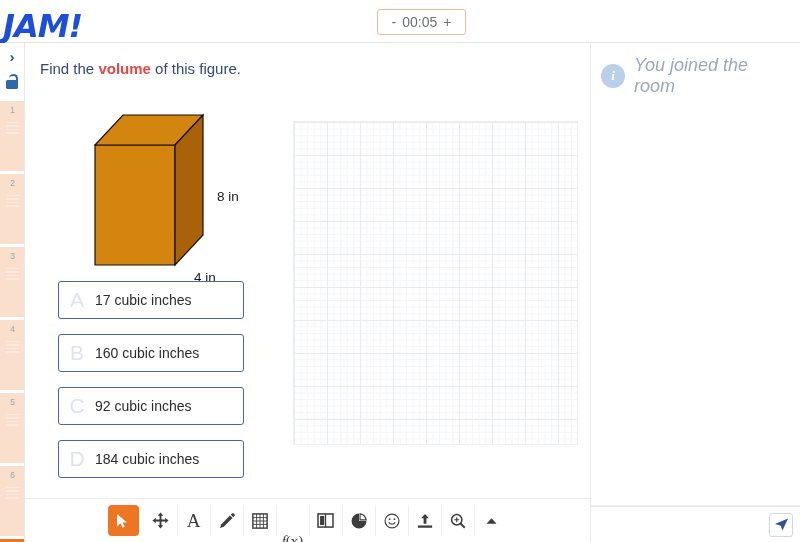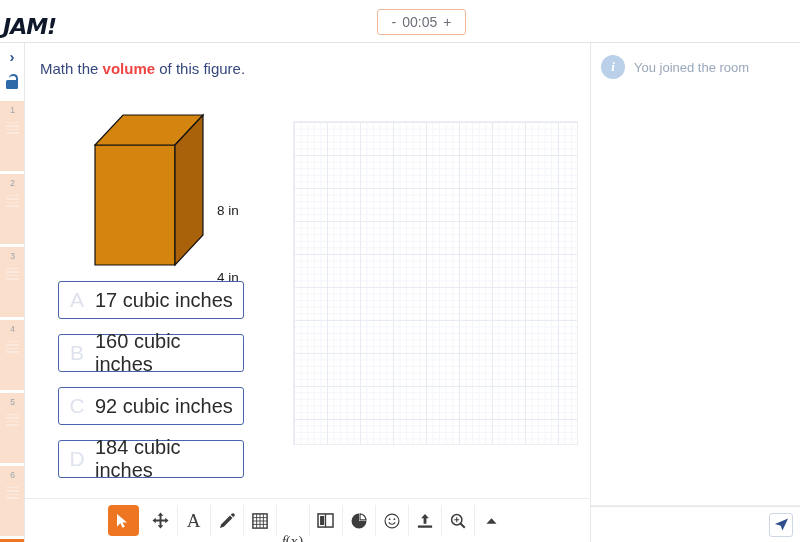--- a/index.html
+++ b/index.html
@@ -32,22 +32,22 @@
     font-family: "DejaVu Sans", sans-serif;
     font-size: 6.5px; color: #b9bcc3; letter-spacing: .2px;
     margin-top: 2px;
   }
   .logo-sub2 {
     font-family: "DejaVu Sans", sans-serif;
     font-size: 6.5px; color: #b9bcc3; letter-spacing: .2px;
   }
   .logo-jam {
     font-family: "DejaVu Sans", sans-serif;
-    font-weight: bold; font-style: italic; font-size: 22px;
-    color: #0f172a; letter-spacing: -1px;
+    font-weight: bold; font-style: italic; font-size: 32px;
+    color: #1d4ed8; letter-spacing: -1px;
     margin-left: -3px; margin-top: 10px;
   }
 
   .timer {
     position: absolute; left: 377px; top: 9px;
     width: 89px; height: 26px;
     border: 1px solid #f0b99a; border-radius: 3px;
     background: #fff;
     display: flex; align-items: center; justify-content: center;
     gap: 6px;
@@ -137,21 +137,21 @@
     width: 186px; height: 38px; margin-bottom: 15px;
     border: 1.6px solid #4a63ad; border-radius: 3px;
     background: #ffffff; display: flex; align-items: center;
     cursor: pointer;
   }
   .opt .letter {
     width: 36px; text-align: center;
     font-size: 21px; color: #dfe3ee; font-weight: normal;
     flex: 0 0 36px;
   }
-  .opt .otext { font-size: 20px; color: #2b2b2b; }
+  .opt .otext { font-size: 14px; color: #2b2b2b; }
 
   
   .graph {
     position: absolute; left: 268px; top: 78px;
     width: 285px; height: 324px;
     background: #ffffff;
     border: 1px solid #eceef3;
     background-image:
       linear-gradient(to right, #e9ebf4 1px, transparent 1px),
       linear-gradient(to bottom, #e9ebf4 1px, transparent 1px),
@@ -192,21 +192,21 @@
     padding: 12px 10px 0 10px;
   }
   .info-badge {
     width: 24px; height: 24px; border-radius: 50%;
     background: #b9d0e8; color: #ffffff;
     display: flex; align-items: center; justify-content: center;
     font-size: 13px; font-weight: bold; font-style: italic;
     font-family: "Liberation Serif", serif; flex: 0 0 24px;
   }
   .chat-text {
-    font-size: 13px; color: #9aa8bb; 
+    font-size: 18px; color: #9aa8bb; font-style: italic;
   }
   .chat-input-wrap {
     position: absolute; left: 0; bottom: 0; width: 210px; height: 36px;
     border-top: 1px solid #e6e8ec;
     display: flex; align-items: center;
   }
   .chat-input {
     flex: 1; height: 36px; border: none; outline: none;
     font-size: 12px; padding: 0 10px; color: #333;
     font-family: "Liberation Sans", sans-serif; background: transparent;
@@ -303,34 +303,34 @@
             <i></i>
           </span>
         </div>
         <div class="thumb active"></div>
       </div>
   </div>
 
   <div class="canvas">
 
     <div class="question">
-      <span>Math the </span><b>volume</b><span> of this figure.</span>
+      <span>Find the </span><b>volume</b><span> of this figure.</span>
     </div>
 
     <div class="prism">
       <svg width="170" height="180" viewBox="0 0 170 180">
 
         <polygon points="5,40 85,40 85,160 5,160" fill="#d4850f" stroke="#111111" stroke-width="1.2"></polygon>
 
         <polygon points="5,40 33,10 113,10 85,40" fill="#d4850f" stroke="#111111" stroke-width="1.2"></polygon>
 
         <polygon points="85,40 113,10 113,130 85,160" fill="#a9620a" stroke="#111111" stroke-width="1.2"></polygon>
       </svg>
-      <span class="dim-label" style="left:127px; top:98px;">8 in</span>
-      <span class="dim-label" style="left:127px; top:165px;">4 in</span>
+      <span class="dim-label" style="left:127px; top:84px;">8 in</span>
+      <span class="dim-label" style="left:104px; top:165px;">4 in</span>
       <span class="dim-label" style="left:26px; top:183px;">5 in</span>
     </div>
 
     <div class="options" id="options">
         <div class="opt">
           <span class="letter">A</span>
           <span class="otext">17 cubic inches</span>
         </div>
         <div class="opt">
           <span class="letter">B</span>

